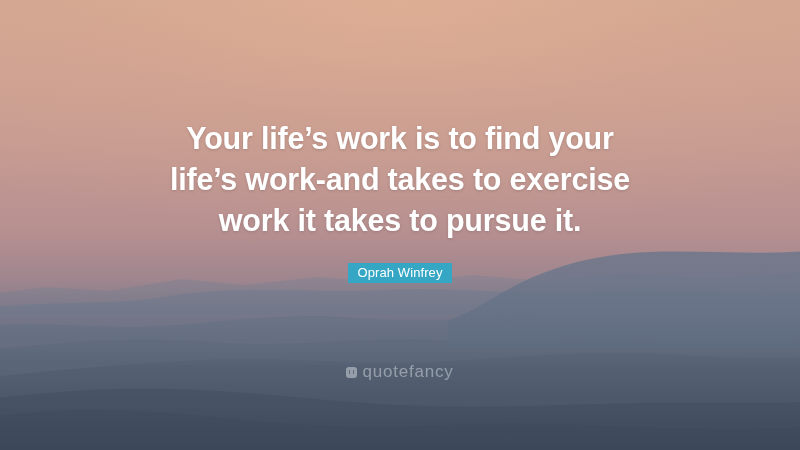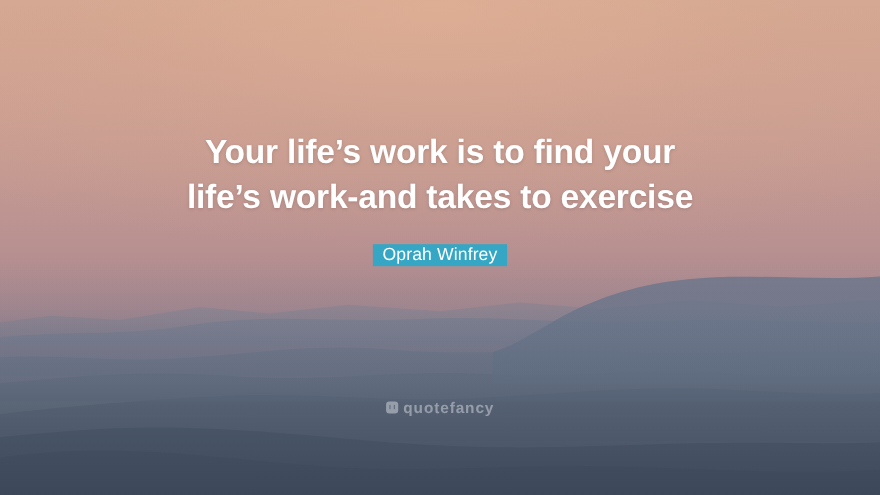--- a/index.html
+++ b/index.html
@@ -110,21 +110,21 @@
   .quote .ln { display:block; white-space:nowrap; }
 
   .author-wrap {
     margin-top:22px;
     display:flex; justify-content:center;
   }
   .author {
     display:inline-block;
     background:#35a7c4;
     color:#ffffff;
-    font-size:16px;
+    font-size:13px;
     font-weight:normal;
     letter-spacing:0.1px;
     padding:4px 9px 5px 9px;
     line-height:11px;
   }
 
   .watermark {
     position:absolute;
     left:0; right:0;
     top:362px;
@@ -141,23 +141,23 @@
     display:flex; align-items:center; justify-content:center;
   }
   .wm-logo i {
     display:block;
     width:5px; height:4px;
     border-left:1.5px solid #6a7484;
     border-right:1.5px solid #6a7484;
   }
   .wm-text {
     color:#d7dbe2;
-    font-size:14px;
+    font-size:17px;
     letter-spacing:0.8px;
-    font-weight:bold;
+    font-weight:normal;
   }
 </style>
 </head>
 <body>
 
 <div id="card">
 
   <div class="sky"></div>
   <div class="sky-warm"></div>
 
@@ -211,20 +211,21 @@
     </svg>
   </div>
 
   <div class="haze-bottom"></div>
 
   <div class="content">
 
     <div class="quote">
       <span class="ln">Your life’s work is to find your</span>
       <span class="ln">life’s work-and takes to exercise</span>
+      <span class="ln">work it takes to pursue it.</span>
     </div>
 
     <div class="author-wrap">
       <span class="author">Oprah Winfrey</span>
     </div>
 
   </div>
 
   <div class="watermark">
     <span class="wm-logo">

